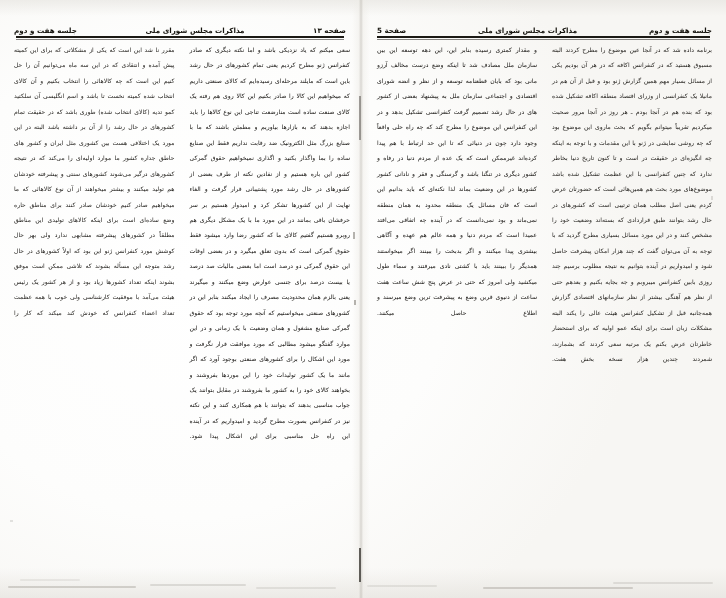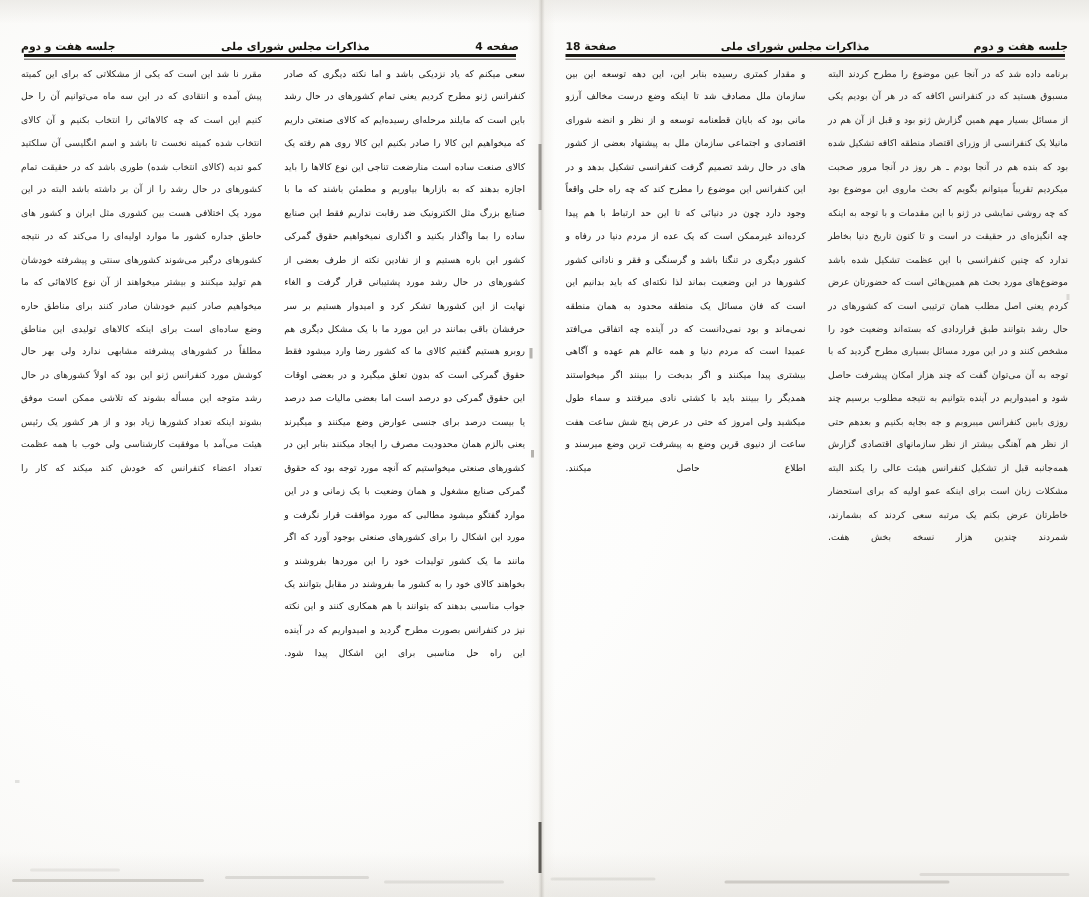--- a/index.html
+++ b/index.html
@@ -168,21 +168,21 @@
 
 <div id="scan">
 
   <div class="paper-tone"></div>
   <div class="edge-shade-top"></div>
   <div class="edge-shade-bottom"></div>
 
   <div class="page left">
 
     <div class="runhead">
-      <span class="slot">صفحه 4</span>
+      <span class="slot">صفحه ۱۳</span>
       <span class="spacer"></span>
       <span class="slot">مذاکرات مجلس شورای ملی</span>
       <span class="spacer"></span>
       <span class="slot">جلسه هفت و دوم</span>
     </div>
 
     <div class="rule"></div>
     <div class="rule thin"></div>
 
     <div class="cols">
@@ -202,21 +202,21 @@
     </div>
   </div>
 
   <div class="page right">
 
     <div class="runhead">
       <span class="slot">جلسه هفت و دوم</span>
       <span class="spacer"></span>
       <span class="slot">مذاکرات مجلس شورای ملی</span>
       <span class="spacer"></span>
-      <span class="slot">صفحة 18</span>
+      <span class="slot">صفحة 5</span>
     </div>
 
     <div class="rule"></div>
     <div class="rule thin"></div>
 
     <div class="cols">
       <div class="col ink-b">
         <p>برنامه داده شد که در آنجا عین موضوع را مطرح کردند البته مسبوق هستید که در کنفرانس اکافه که در هر آن بودیم یکی از مسائل بسیار مهم همین گزارش ژنو بود و قبل از آن هم در مانیلا یک کنفرانسی از وزرای اقتصاد منطقه اکافه تشکیل شده بود که بنده هم در آنجا بودم ـ هر روز در آنجا مرور صحبت میکردیم تقریباً میتوانم بگویم که بحث ماروی این موضوع بود که چه روشی نمایشی در ژنو با این مقدمات و با توجه به اینکه چه انگیزه‌ای در حقیقت در است و تا کنون تاریخ دنیا بخاطر ندارد که چنین کنفرانسی با این عظمت تشکیل شده باشد موضوع‌های مورد بحث هم همین‌هائی است که حضورتان عرض کردم یعنی اصل مطلب همان ترتیبی است که کشورهای در حال رشد بتوانند طبق قراردادی که بسته‌اند وضعیت خود را مشخص کنند و در این مورد مسائل بسیاری مطرح گردید که با توجه به آن می‌توان گفت که چند هزار امکان پیشرفت حاصل شود و امیدواریم در آینده بتوانیم به نتیجه مطلوب برسیم چند روزی بابین کنفرانس میبروبم و جه بجایه بکنیم و بعدهم حتی از نظر هم آهنگی بیشتر از نظر سازمانهای اقتصادی گزارش همه‌جانبه قبل از تشکیل کنفرانس هیئت عالی را یکند البته مشکلات زبان است برای اینکه عمو اولیه که برای استحضار خاطرتان عرض بکنم یک مرتبه سعی کردند که بشمارند، شمردند چندین هزار نسخه بخش هفت.</p>
       </div>
       <div class="col ink-a">

